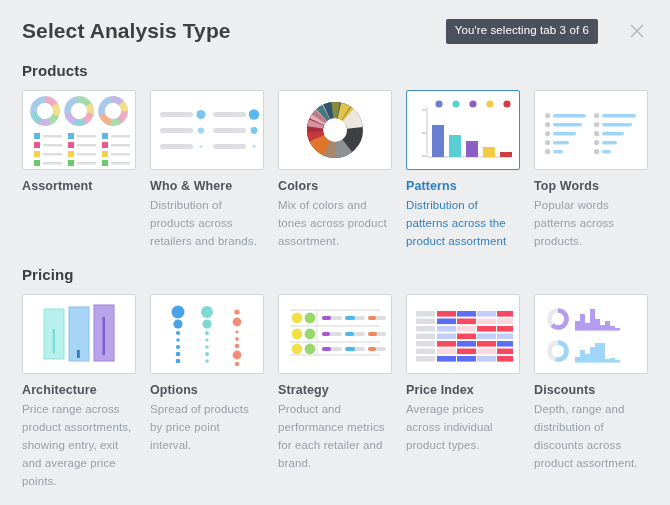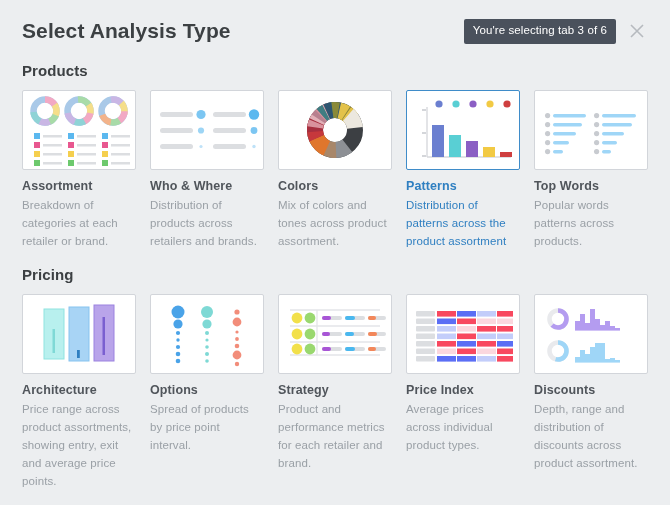--- a/index.html
+++ b/index.html
@@ -7,21 +7,21 @@
     width:670px;height:505px;overflow:hidden;
     background:#eceef0;
     font-family:"Liberation Sans","DejaVu Sans",sans-serif;
     -webkit-font-smoothing:antialiased;
   }
   .dialog{position:relative;width:670px;height:487px;box-sizing:border-box;padding:0 22px;}
 
   
   .header{position:relative;height:62px;display:flex;align-items:center;}
   .title{font-size:21px;font-weight:600;color:#3c4043;letter-spacing:.1px;}
-  .header-right{position:absolute;right:0;top:19px;display:flex;align-items:center;gap:10px;}
+  .header-right{position:absolute;right:0;top:19px;display:flex;align-items:center;gap:28px;}
   .badge{
     background:#4a515c;color:#fff;font-size:11.5px;line-height:1;
     padding:6px 9px 7px;border-radius:2px;white-space:nowrap;letter-spacing:.1px;
   }
   .close-btn{width:22px;height:22px;position:relative;cursor:pointer;flex:0 0 auto;}
   .close-btn svg{display:block;}
 
   
   .section-title{
     font-size:15px;font-weight:700;color:#3c4043;
@@ -126,21 +126,20 @@
                   <rect x="9" y="11" width="19" height="2.5" fill="#dcdee1"></rect>
                 <rect y="18" width="6" height="6" fill="#f5cf4e"></rect>
                   <rect x="9" y="20" width="19" height="2.5" fill="#dcdee1"></rect>
                 <rect y="27" width="6" height="6" fill="#6dc96d"></rect>
                   <rect x="9" y="29" width="19" height="2.5" fill="#dcdee1"></rect>
               </g>
             </g>
           </svg>
         </div>
         <div class="card-name">Assortment</div>
-        <div class="card-desc">Breakdown of categories at each retailer or brand.</div>
       </div>
 
       <div class="card">
         <div class="thumb">
           <svg width="112" height="78" viewBox="0 0 112 78">
             <g>
               <rect x="9" y="21" width="33" height="5" rx="2.5" fill="#dcdee1"></rect>
               <circle cx="50" cy="23.5" r="4.6" fill="#7cc6f2"></circle>
               <rect x="62" y="21" width="33" height="5" rx="2.5" fill="#dcdee1"></rect>
               <circle cx="103" cy="23.5" r="5.2" fill="#5bb8ef"></circle>

